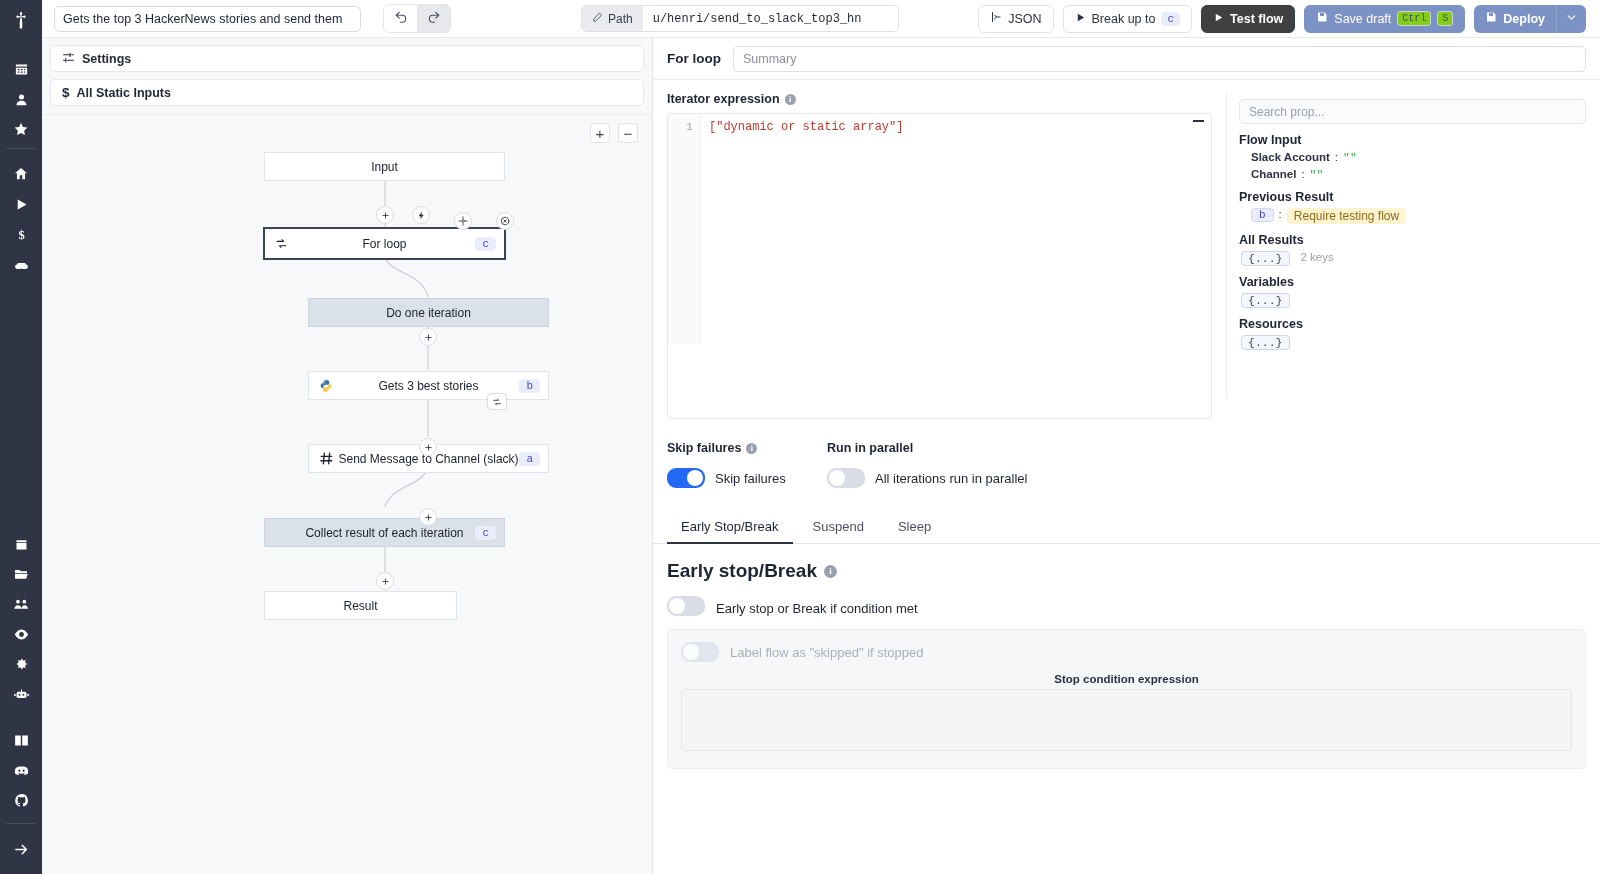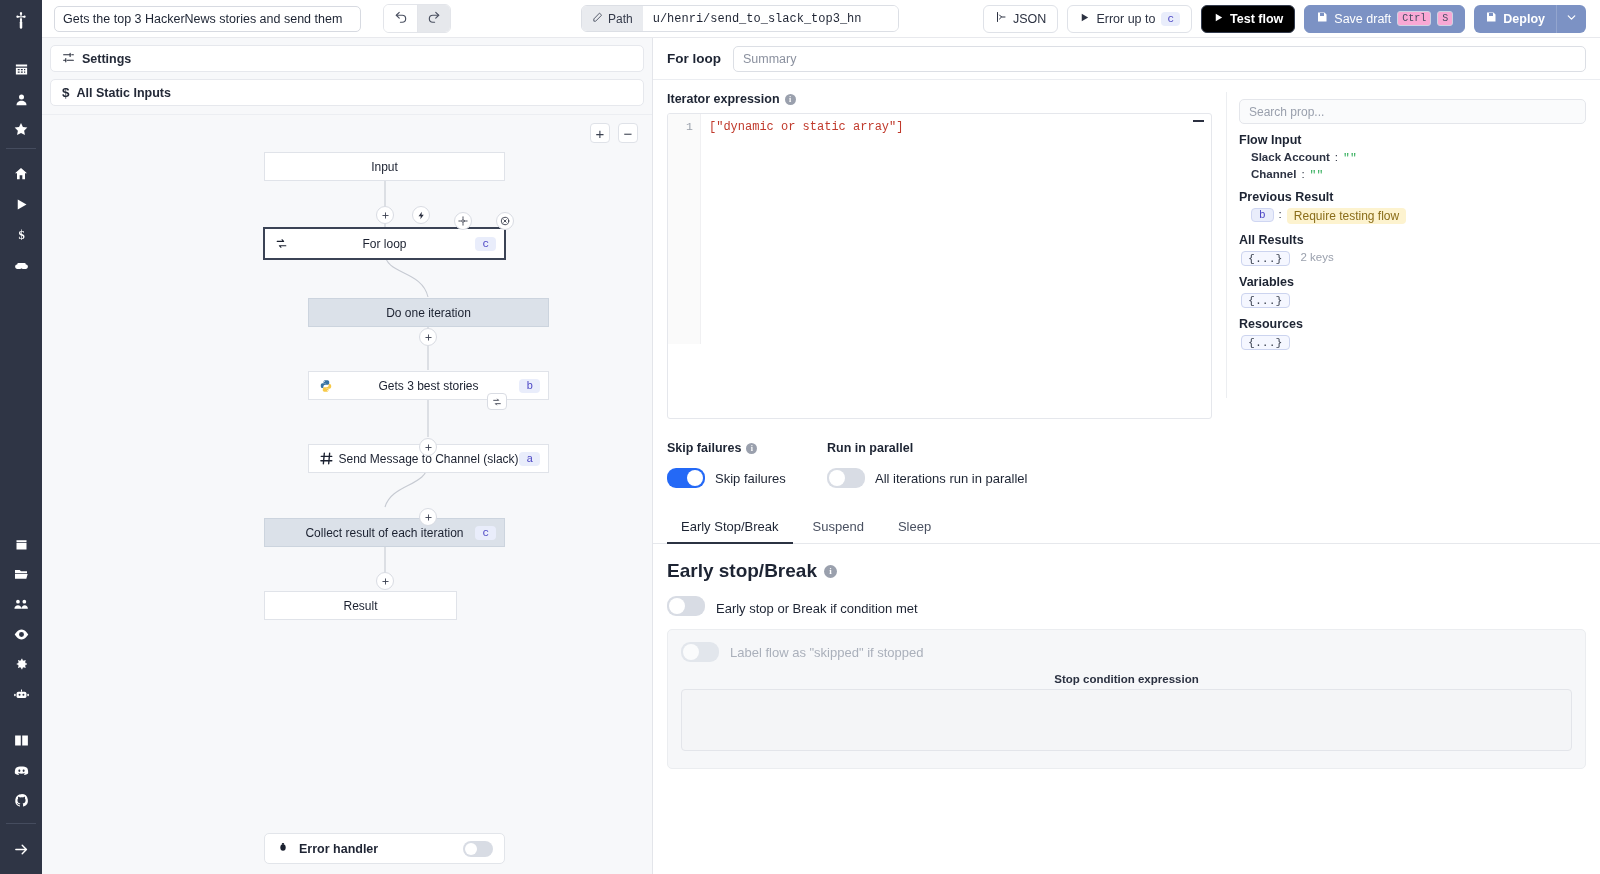--- a/index.html
+++ b/index.html
@@ -77,24 +77,24 @@
     font-family: "Liberation Mono", monospace; min-width: 255px;
   }
 
   .topbar-right { margin-left: auto; display: flex; align-items: center; gap: 9px; }
   .btn {
     height: 28px; border-radius: 6px; display: flex; align-items: center;
     gap: 6px; padding: 0 11px; font-size: 12.5px; cursor: pointer;
     border: 1px solid #dfe2e8; background: #fff; color: #2c3242; font-weight: 500;
     white-space: nowrap;
   }
-  .btn.dark { background: #000000; border-color: #333b4d; color: #fff; font-weight: 600;}
+  .btn.dark { background: #404040; border-color: #333b4d; color: #fff; font-weight: 600;}
   .btn.blue { background: #7c92c4; border-color: #7c92c4; color: #fff; font-weight: 400;}
   .kbd {
-    background: #f9a8d4; color: #3f4congress; border-radius: 3px;
+    background: #84cc16; color: #3f4congress; border-radius: 3px;
     font-size: 10px; padding: 1px 4px; color:#434b60;
     font-family: "Liberation Mono", monospace;
     border: 1px solid #ccd3e3;
   }
   .badge-c {
     background: #e9edfb; color: #4b45c4; border-radius: 4px;
     font-size: 11px; padding: 1px 6px; font-family: "Liberation Mono", monospace;
   }
   .deploy-split {
     display:flex; align-items:center; height:28px; border-radius:6px; overflow:hidden;
@@ -502,21 +502,21 @@
         </span>
         <span>JSON</span>
       </div>
 
       <div class="btn">
         <span>
           <svg width="11" height="11" viewBox="0 0 24 24" fill="#2c3242">
               <path d="M6 4l14 8-14 8z"></path>
             </svg>
         </span>
-        <span>Error up to</span>
+        <span>Break up to</span>
         <span class="badge-c">c</span>
       </div>
 
       <div class="btn dark">
         <span>
           <svg width="11" height="11" viewBox="0 0 24 24" fill="#ffffff">
               <path d="M6 4l14 8-14 8z"></path>
             </svg>
         </span>
         <span>Test flow</span>
@@ -683,33 +683,20 @@
             <svg width="9" height="9" viewBox="0 0 24 24" fill="none" stroke="#3b4150" stroke-width="2.4" stroke-linecap="round">
                 <path d="M12 5v14M5 12h14"></path>
               </svg>
           </div>
 
           <div class="node plain" style="left:222px; top:476px; width:193px;">
             <span class="nlabel">Result</span>
           </div>
         </div>
 
-        <div class="err-handler">
-          <span>
-            <svg width="14" height="14" viewBox="0 0 24 24" fill="#1b2130">
-                <ellipse cx="12" cy="13" rx="4.6" ry="5.6"></ellipse>
-                <path d="M4 10h3M17 10h3M4 14h3M17 14h3M5 18l2.5-2M19 18l-2.5-2M8 5l2 2.5M16 5l-2 2.5"></path>
-                <rect x="10" y="5" width="4" height="3" rx="1.6"></rect>
-              </svg>
-          </span>
-          <span>Error handler</span>
-          <div style="margin-left:auto" class="sw off">
-            <div class="knob"></div>
-          </div>
-        </div>
       </div>
     </div>
 
     <div id="right">
 
       <div id="r-head">
         <span class="rtitle">For loop</span>
         <input id="summary-input" placeholder="Summary" style="">
       </div>
 

